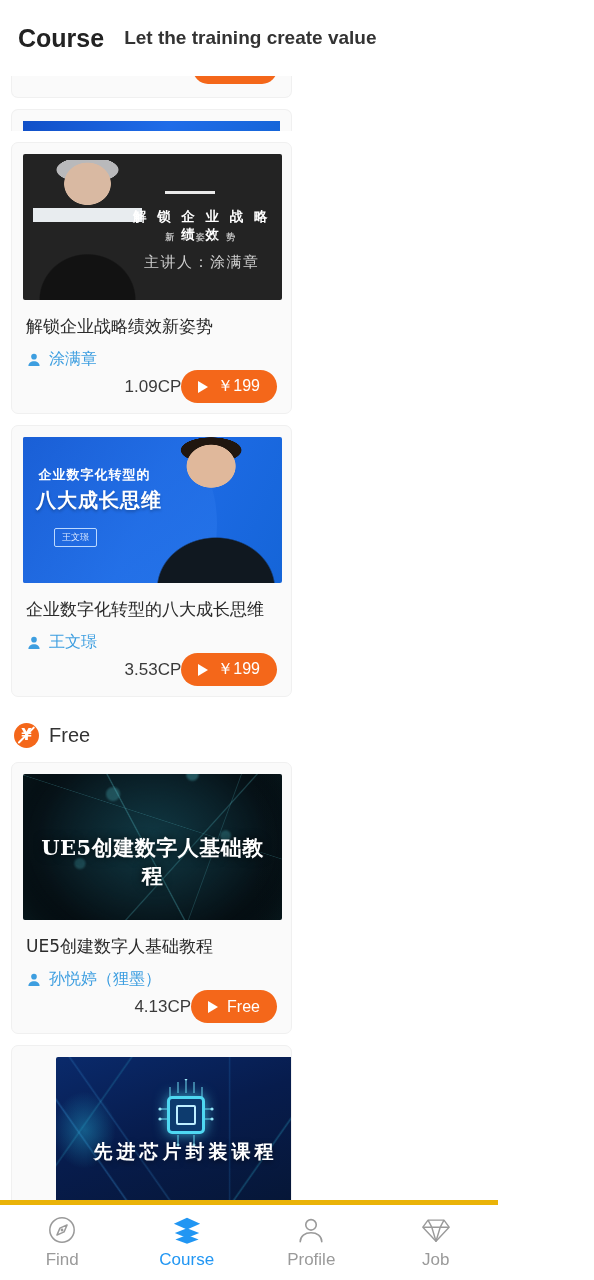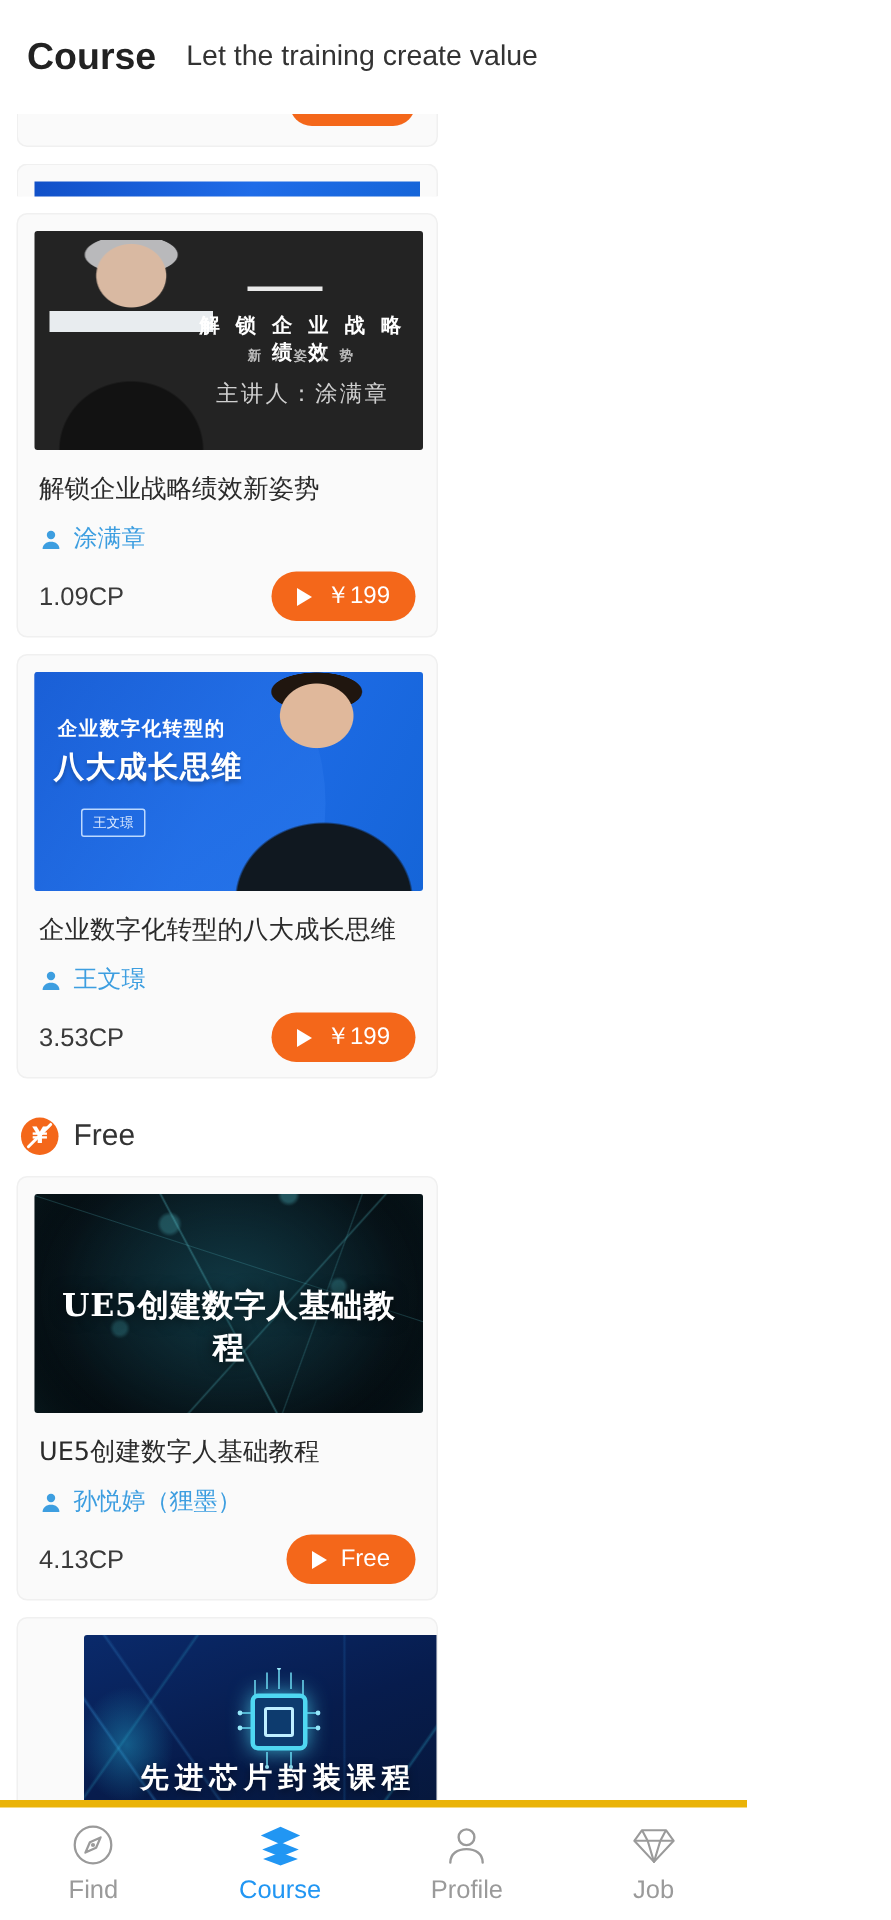--- a/index.html
+++ b/index.html
@@ -33,21 +33,21 @@
     z-index: 20;
   }
   .header-title {
     font-size: 25px;
     font-weight: bold;
     color: #222222;
     letter-spacing: 0px;
   }
   .header-sub {
     font-size: 19px;
-    font-weight: normal;
+    font-weight: bold;
     color: #333333;
     margin-left: 20px;
     text-align: right;
   }
 
   
   .scroller {
     position: absolute;
     top: 76px;
     left: 0; right: 0;
@@ -99,22 +99,22 @@
   .person-icon { width: 16px; height: 16px; display: block; flex: none; }
   .teacher-name {
     font-size: 16px;
     color: #3d9ee0;
     font-family: "DejaVu Sans", "Liberation Sans", sans-serif;
     white-space: nowrap;
   }
   .card-foot {
     display: flex;
     align-items: center;
-    justify-content: space-between;
-    margin-top: 11px;
+    justify-content: flex-end;
+    margin-top: 0;
     padding-bottom: 4px;
   }
   .cp {
     font-size: 17px;
     color: #3a3a3a;
   }
   .price-btn {
     display: inline-flex;
     align-items: center;
     justify-content: center;

